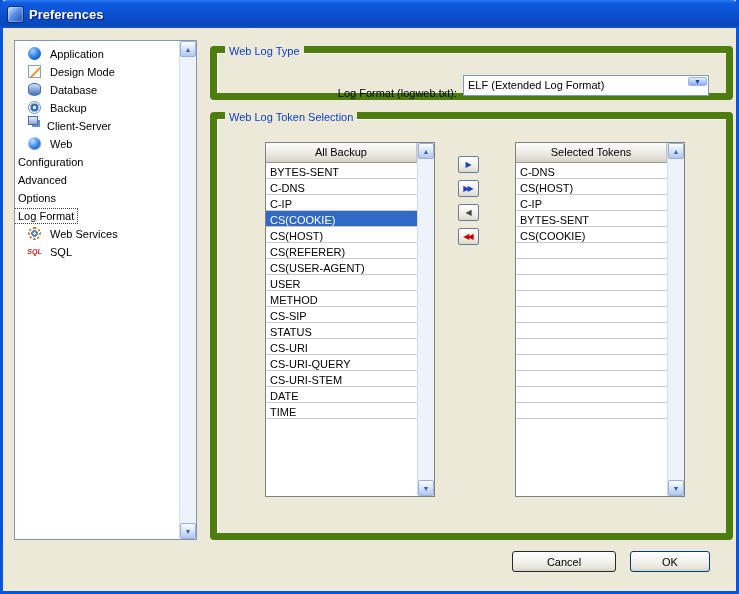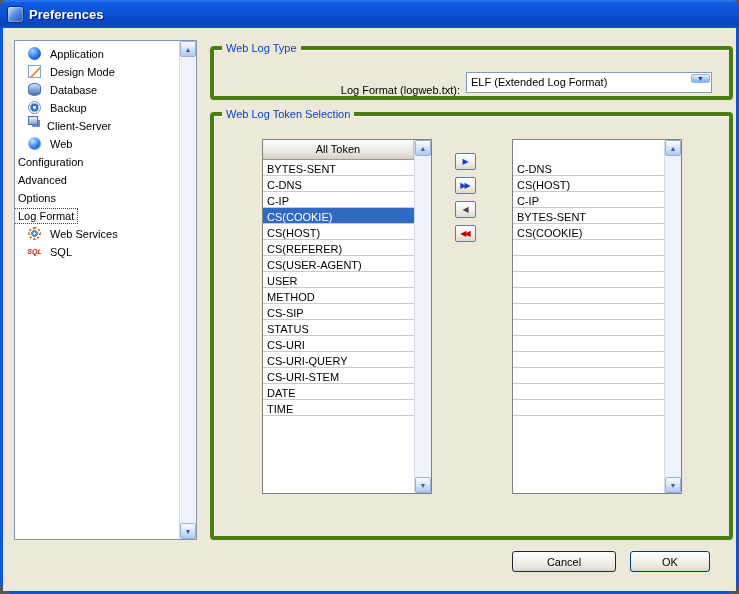--- a/index.html
+++ b/index.html
@@ -1,19 +1,19 @@
 <!DOCTYPE html>
 <html style="--selection-bg: #316ac5; --selection-text: #ffffff; --group-label: #0b3ec4;"><head>
 <meta charset="utf-8">
 <style>
   html,body{margin:0;padding:0;background:#555;}
   body{width:739px;height:594px;overflow:hidden;font-family:"Liberation Sans",sans-serif;}
   .window{position:relative;width:739px;height:594px;box-sizing:border-box;
     border-left:3px solid #0855dd;border-right:3px solid #0855dd;border-bottom:3px solid #0855dd;
-    background:#ece9d8;border-radius:14px;}
+    background:#ece9d8;}
   .titlebar{position:absolute;left:-3px;top:0;width:739px;height:28px;box-sizing:border-box;
     border-radius:7px 7px 0 0;
     background:linear-gradient(180deg,#2a7df0 0%,#0f5ae0 12%,#0b4fd0 55%,#0846b8 90%,#1157d8 100%);
     display:flex;align-items:center;}
   .title-icon{width:15px;height:15px;margin:0 5px 0 7px;border-radius:3px;
     background:linear-gradient(135deg,#cfe2ff 0%,#5e90e8 45%,#1a4fb0 100%);
     border:1px solid #0a2f80;box-shadow:inset 0 0 2px #fff;}
   .title-text{color:#fff;font-weight:bold;font-size:13px;text-shadow:1px 1px 1px #00156e;}
   .content{position:absolute;left:0;top:28px;right:0;bottom:0;background:#ece9d8;}
 
@@ -31,21 +31,21 @@
   .icon-application{background:radial-gradient(circle at 35% 30%,#9fd0ff,#1f6fe0 60%,#0b3fa0);border-radius:50%;}
   .icon-design-mode{background:linear-gradient(135deg,transparent 52%,#e8a33d 52%,#e8a33d 68%,transparent 68%),#fdfdff;border:1px solid #8aa0c4;}
   .icon-database{background:linear-gradient(180deg,#d8e6fa,#7a9cd8 60%,#4a6ea8);border-radius:50%/30%;border:1px solid #4a6ea8;}
   .icon-backup{background:radial-gradient(circle at 50% 50%,#e8f0fc 0 18%,#3b6fc0 19% 48%,#9ab8e8 49% 60%,transparent 61%);border-radius:50%;border:1px solid #6a8cc8;}
   .icon-client-server{width:10px;height:9px;margin-top:-3px;background:linear-gradient(180deg,#e8effc,#8fa8d0);border:1px solid #4a6ea8;box-shadow:3px 3px 0 -1px #6a8cc8;}
   .icon-web{background:radial-gradient(circle at 35% 30%,#bfe0ff,#2f7de0 55%,#0b48b0);border-radius:50%;box-shadow:inset 0 0 0 1px rgba(255,255,255,.35);}
   .icon-web-services{background:radial-gradient(circle at 50% 50%,#fefefe 0 20%,#5a8ad0 21% 55%,transparent 56%);border:2px dotted #c07820;border-radius:50%;}
   .icon-sql{color:#c02020;font:italic bold 7px "Liberation Sans",sans-serif;letter-spacing:0;}
 
   
-  .groupbox{position:absolute;border:4px solid #4d7c0f;border-radius:4px;box-sizing:border-box;
+  .groupbox{position:absolute;border:7px solid #4d7c0f;border-radius:4px;box-sizing:border-box;
     box-shadow:inset 1px 1px 0 #fff;}
   .group-label{position:absolute;top:-8px;left:8px;background:#ece9d8;padding:0 4px;
     font-size:11px;color:var(--group-label,#0b3ec4);}
   #group-webtype{left:207px;top:18px;width:523px;height:54px;}
   #group-tokens{left:207px;top:84px;width:523px;height:428px;}
 
   .weblog-row{position:absolute;top:18px;right:17px;display:flex;align-items:center;gap:6px;}
   .weblog-label{font-size:11px;color:#000;margin-top:16px;}
   .combo{display:flex;align-items:flex-start;width:246px;height:21px;box-sizing:border-box;
     border:1px solid #7f9db9;background:#fff;}
@@ -172,21 +172,21 @@
             <span class="combo-arrow">▼</span>
           </span>
         </div>
       </div>
     </div>
 
     <div class="groupbox" id="group-tokens">
       <span class="group-label">Web Log Token Selection</span>
 
       <div class="tokenlist" id="list-all">
-        <div class="list-header">All Token</div>
+        <div class="list-header">All Backup</div>
         <div class="list-rows" id="all-rows">
             <div class="list-row">BYTES-SENT</div>
             <div class="list-row">C-DNS</div>
             <div class="list-row">C-IP</div>
             <div class="list-row selected">CS(COOKIE)</div>
             <div class="list-row">CS(HOST)</div>
             <div class="list-row">CS(REFERER)</div>
             <div class="list-row">CS(USER-AGENT)</div>
             <div class="list-row">USER</div>
             <div class="list-row">METHOD</div>
@@ -218,20 +218,21 @@
           </div>
           <div class="xfer-btn">
             <span class="xfer-glyph" style="color: rgb(68, 68, 68);">◀</span>
           </div>
           <div class="xfer-btn">
             <span class="xfer-glyph" style="color: rgb(192, 0, 0);">◀◀</span>
           </div>
         </div>
 
       <div class="tokenlist" id="list-selected">
+        <div class="list-header">Selected Tokens</div>
         <div class="list-rows" id="selected-rows">
             <div class="list-row">C-DNS</div>
             <div class="list-row">CS(HOST)</div>
             <div class="list-row">C-IP</div>
             <div class="list-row">BYTES-SENT</div>
             <div class="list-row">CS(COOKIE)</div>
             <div class="list-row"></div>
             <div class="list-row"></div>
             <div class="list-row"></div>
             <div class="list-row"></div>

